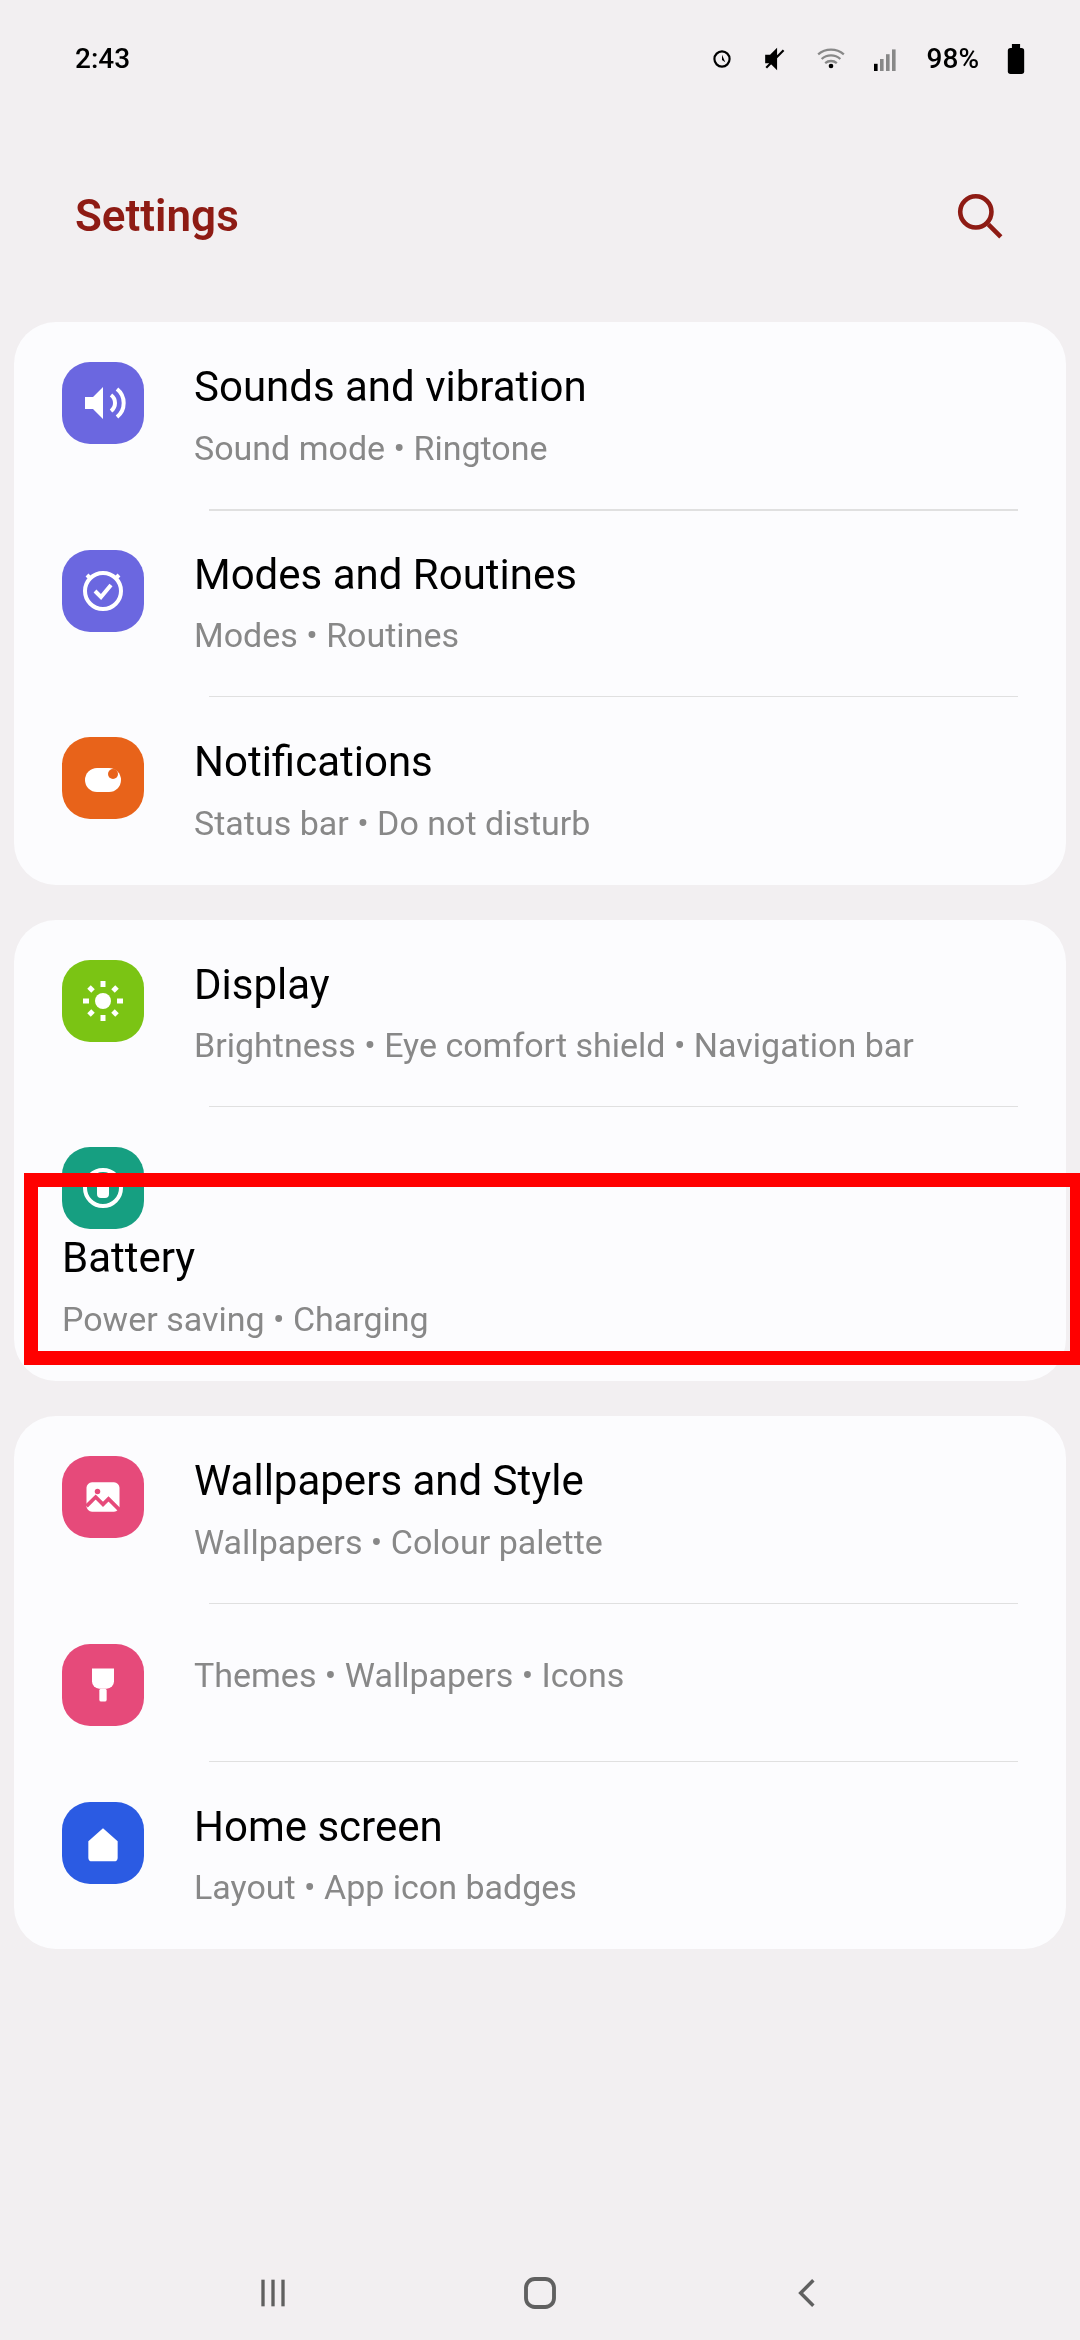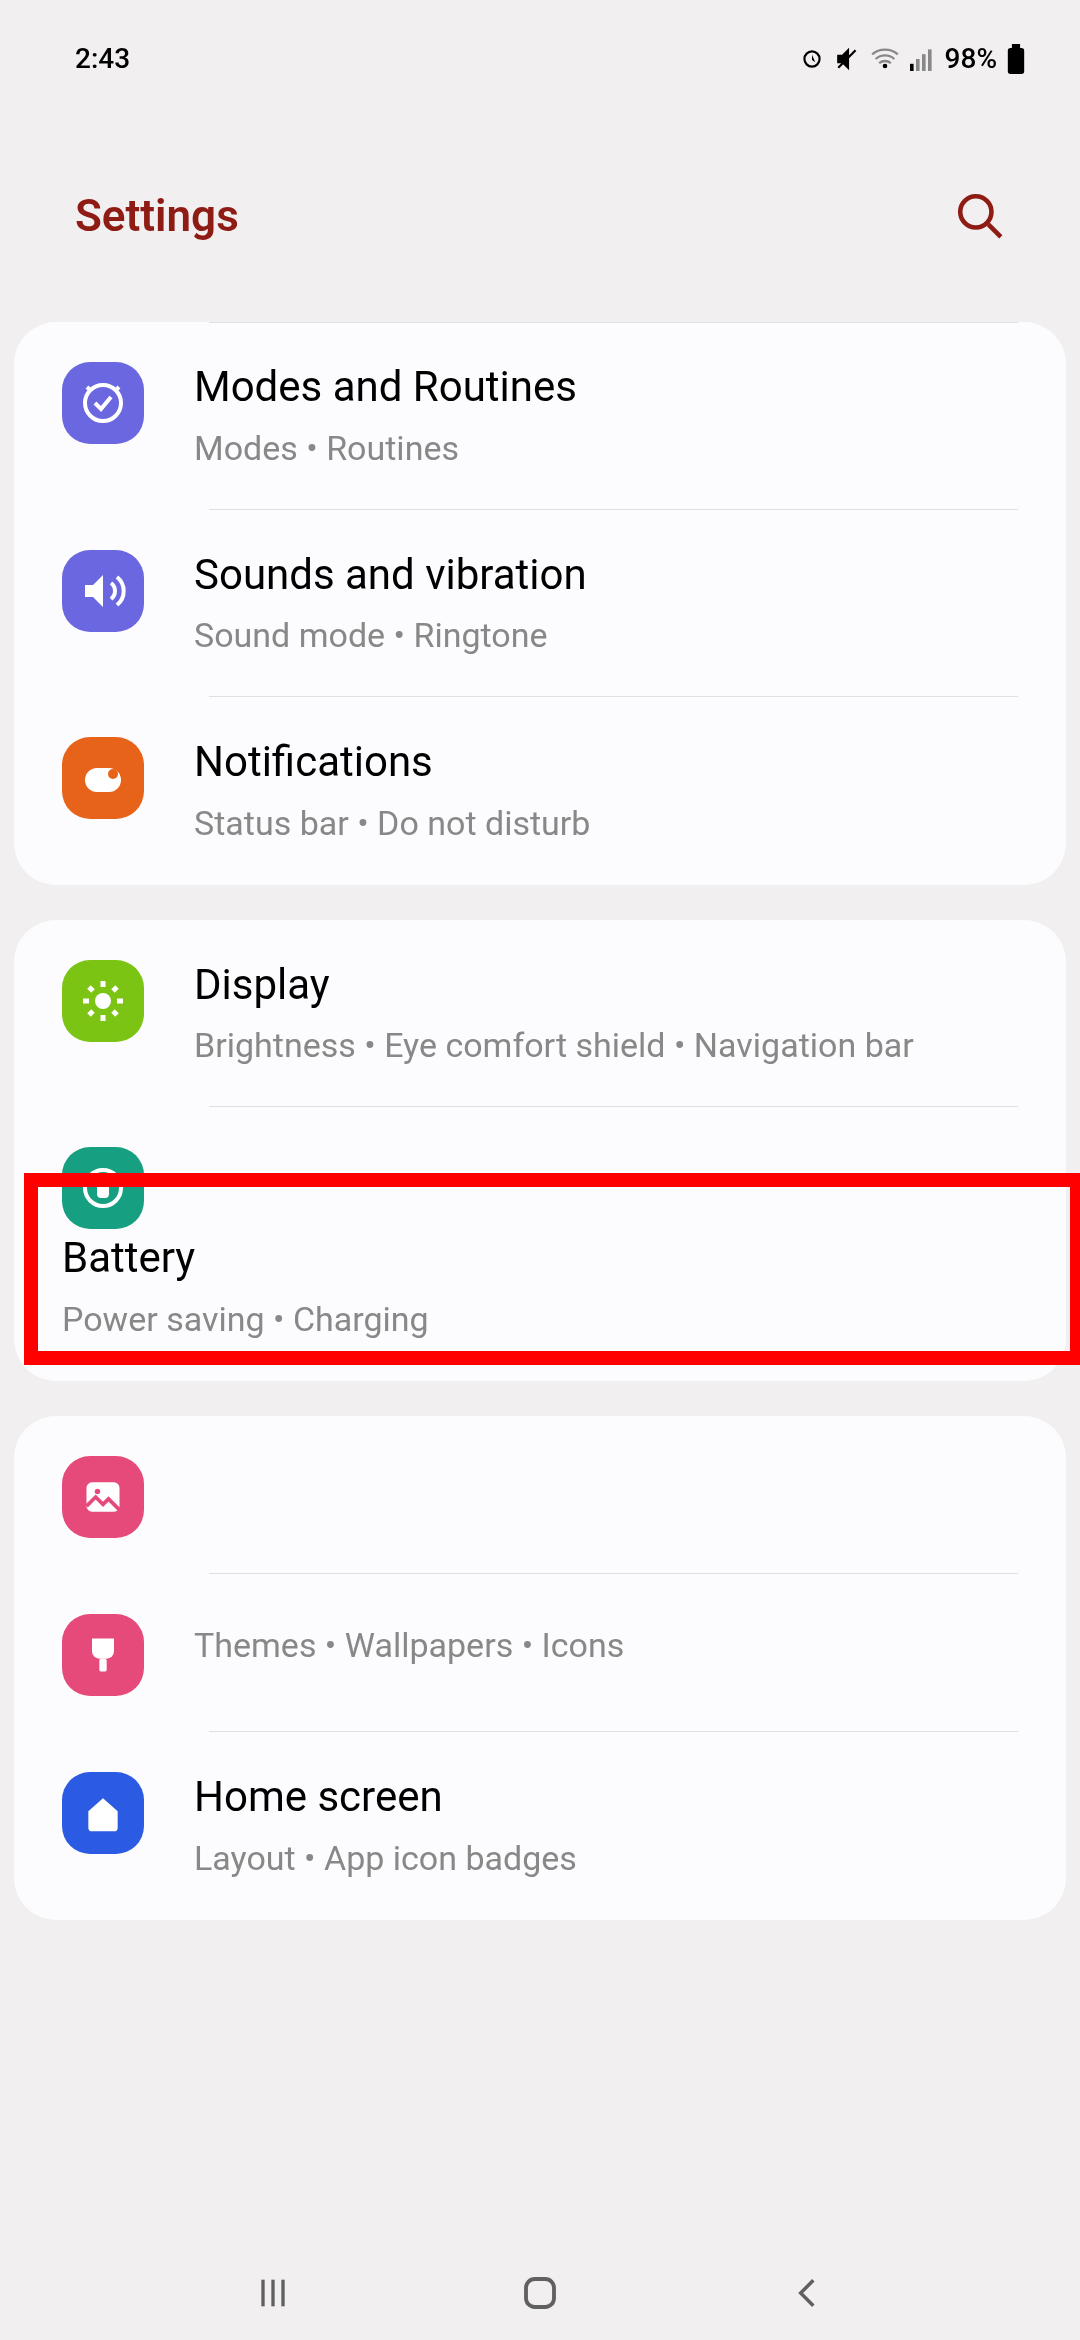--- a/index.html
+++ b/index.html
@@ -21,21 +21,21 @@
       align-items: flex-end;
       padding: 18px 55px 0 75px;
       height: 75px;
       font-size: 28px;
       color: #000;
       font-weight: 500;
     }
     .status-right {
       display: flex;
       align-items: center;
-      gap: 10px;
+      gap: 28px;
     }
     .status-icon {
       display: inline-flex;
       align-items: center;
     }
     .header {
       padding: 115px 75px 80px 75px;
       display: flex;
       justify-content: space-between;
       align-items: center;
@@ -187,43 +187,43 @@
   <div class="header-title">Settings</div>
   <div class="search-btn">
     <svg width="52" height="52" viewBox="0 0 24 24" fill="none" stroke="#8e1b14" stroke-width="2.2">
       <circle cx="10" cy="10" r="7.5"></circle>
       <line x1="16" y1="16" x2="22" y2="22"></line>
     </svg>
   </div>
 </div>
 
 <div class="card">
+  <div class="item sep">
+    <div class="item-icon bg-purple">
+      <svg width="48" height="48" viewBox="0 0 24 24" fill="#fff">
+          <path d="M3 9v6h4l5 5V4L7 9H3z"></path>
+          <path d="M16 8a5 5 0 010 8M19 5a9 9 0 010 14" fill="none" stroke="#fff" stroke-width="2"></path>
+        </svg>
+    </div>
+    <div class="item-text">
+      <div class="item-title">Sounds and vibration</div>
+      <div class="item-sub">Sound mode  •  Ringtone</div>
+    </div>
+  </div>
   <div class="item topcut sep">
     <div class="item-icon bg-purple">
       <svg width="48" height="48" viewBox="0 0 24 24" fill="none" stroke="#fff" stroke-width="2">
           <circle cx="12" cy="12" r="9"></circle>
           <path d="M8 12l3 3 5-6"></path>
           <path d="M4 4l2 2M20 4l-2 2" stroke-width="2"></path>
         </svg>
     </div>
     <div class="item-text">
       <div class="item-title">Modes and Routines</div>
       <div class="item-sub">Modes  •  Routines</div>
-    </div>
-  </div>
-  <div class="item sep">
-    <div class="item-icon bg-purple">
-      <svg width="48" height="48" viewBox="0 0 24 24" fill="#fff">
-          <path d="M3 9v6h4l5 5V4L7 9H3z"></path>
-          <path d="M16 8a5 5 0 010 8M19 5a9 9 0 010 14" fill="none" stroke="#fff" stroke-width="2"></path>
-        </svg>
-    </div>
-    <div class="item-text">
-      <div class="item-title">Sounds and vibration</div>
-      <div class="item-sub">Sound mode  •  Ringtone</div>
     </div>
   </div>
   <div class="item">
     <div class="item-icon bg-orange">
       <svg width="48" height="48" viewBox="0 0 24 24" fill="#fff">
           <rect x="3" y="7" width="18" height="12" rx="6"></rect>
           <circle cx="17" cy="10" r="2.5" fill="#e8631a"></circle>
         </svg>
     </div>
     <div class="item-text">
@@ -273,20 +273,24 @@
 
 <div class="card">
   <div class="item sep">
     <div class="item-icon bg-pink">
       <svg width="44" height="44" viewBox="0 0 24 24" fill="#fff">
           <rect x="3" y="4" width="18" height="16" rx="3" fill="#fff"></rect>
           <path d="M3 17l5-5 4 4 3-3 6 6" stroke="#e64a7a" stroke-width="2" fill="none"></path>
           <circle cx="9" cy="9" r="1.5" fill="#e64a7a"></circle>
         </svg>
     </div>
+    <div class="item-text">
+      <div class="item-title">Wallpapers and Style</div>
+      <div class="item-sub">Wallpapers  •  Colour palette</div>
+    </div>
   </div>
   <div class="item sep">
     <div class="item-icon bg-pink">
       <svg width="44" height="44" viewBox="0 0 24 24" fill="#fff">
           <path d="M6 3h12v7a4 4 0 01-4 4h-4a4 4 0 01-4-4V3z"></path>
           <rect x="10" y="14" width="4" height="7" rx="1"></rect>
         </svg>
     </div>
     <div class="item-text">
       <div class="item-sub">Themes  •  Wallpapers  •  Icons</div>

